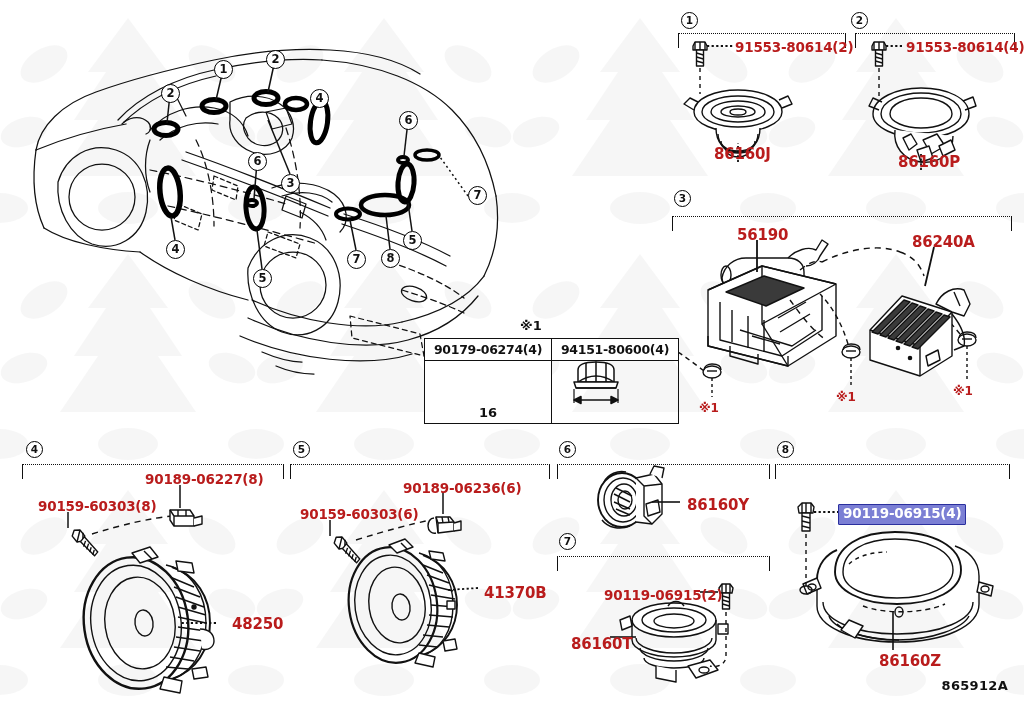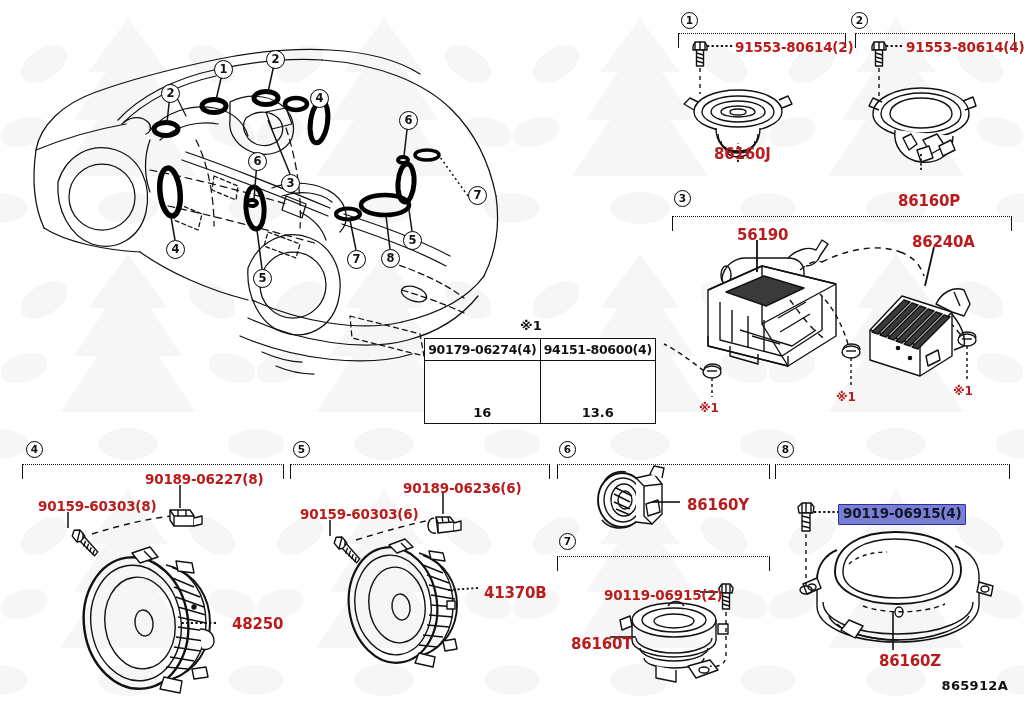--- a/index.html
+++ b/index.html
@@ -32,21 +32,21 @@
     letter-spacing:-0.2px;
     line-height:1;
   }
   .pn{font-size:13.5px;}
   .pn-big{font-size:15px;}
   .pn-sm{font-size:12px;}
 
   .hl{
     background:#7b7fd4;
     border:1.6px solid #2a2f9e;
-    color:#0f172a;
+    color:#ffffff;
     padding:2px 4px 3px 4px;
     border-radius:1px;
   }
 
   
   .cnum{
     position:absolute;z-index:6;
     width:19px;height:19px;border-radius:50%;
     border:1.7px solid #000;background:#fff;
     font-size:11.5px;font-weight:bold;
@@ -61,21 +61,21 @@
            box-sizing:border-box;}
   .bracket:before,.bracket:after{
     content:"";position:absolute;top:0;width:0;height:14px;
     border-left:1.7px solid #111;
   }
   .bracket:before{left:0;}
   .bracket:after{right:0;}
 
   
   #bolt-table{
-    position:absolute;left:424px;top:338px;width:232px;height:86px;
+    position:absolute;left:424px;top:338px;width:255px;height:86px;
     border:1.8px solid #111;background:transparent;z-index:5;
     box-sizing:border-box;display:flex;
   }
   #bolt-table .bcol{flex:1;position:relative;box-sizing:border-box;}
   #bolt-table .bcol+.bcol{border-left:1.8px solid #111;}
   #bolt-table .bhead{
     height:21px;border-bottom:1.8px solid #111;
     display:flex;align-items:center;justify-content:center;
     font-size:12.5px;font-weight:bold;letter-spacing:-0.3px;
     background:#fff;
@@ -650,21 +650,21 @@
       <div class="cnum sm" style="left: 293px; top: 441px;">5</div>
       <div class="cnum sm" style="left: 559px; top: 441px;">6</div>
       <div class="cnum sm" style="left: 559px; top: 533px;">7</div>
       <div class="cnum sm" style="left: 777px; top: 441px;">8</div>
     </div>
 
   <div id="part-labels">
       <div class="plabel pn" style="left: 735px; top: 41px;">91553-80614(2)</div>
       <div class="plabel pn-big" style="left: 714px; top: 147px;">86160J</div>
       <div class="plabel pn" style="left: 906px; top: 41px;">91553-80614(4)</div>
-      <div class="plabel pn-big" style="left: 898px; top: 155px; margin-top: 39px;">86160P</div>
+      <div class="plabel pn-big" style="left: 898px; top: 155px;">86160P</div>
       <div class="plabel pn-big" style="left: 737px; top: 228px;">56190</div>
       <div class="plabel pn-big" style="left: 912px; top: 235px;">86240A</div>
       <div class="plabel pn-sm" style="left: 699px; top: 402px;">※1</div>
       <div class="plabel pn-sm" style="left: 836px; top: 391px;">※1</div>
       <div class="plabel pn-sm" style="left: 953px; top: 385px;">※1</div>
       <div class="plabel pn" style="left: 145px; top: 473px;">90189-06227(8)</div>
       <div class="plabel pn" style="left: 38px; top: 500px;">90159-60303(8)</div>
       <div class="plabel pn-big" style="left: 232px; top: 617px;">48250</div>
       <div class="plabel pn" style="left: 403px; top: 482px;">90189-06236(6)</div>
       <div class="plabel pn" style="left: 300px; top: 508px; text-align: right;">90159-60303(6)</div>
@@ -680,21 +680,18 @@
 
   <div id="bolt-table">
     <div class="bcol">
       <div class="bhead">90179-06274(4)</div>
       <div class="bbody">
         <div class="bdim">16</div>
       </div>
     </div>
     <div class="bcol">
       <div class="bhead">94151-80600(4)</div>
-      <div class="bbody">
-        <div class="bdim">13.6</div>
-      </div>
     </div>
   </div>
 
   <div id="diagcode">865912A</div>
 
 </div>
 
 </body></html>

